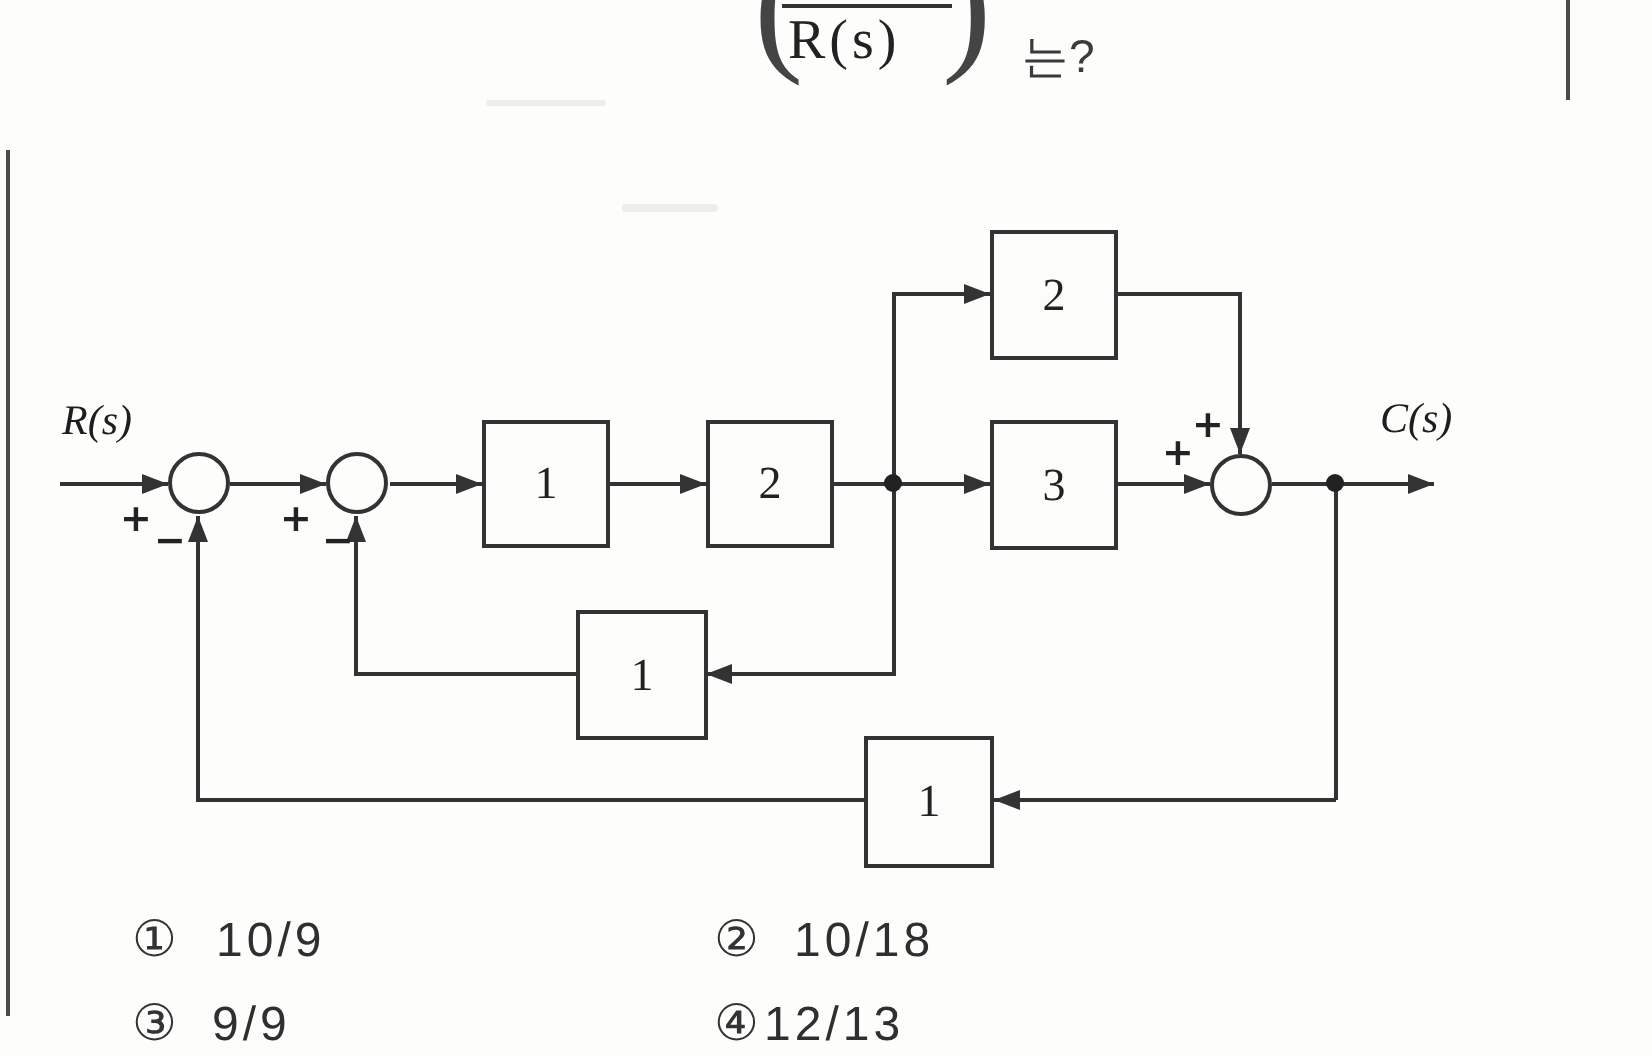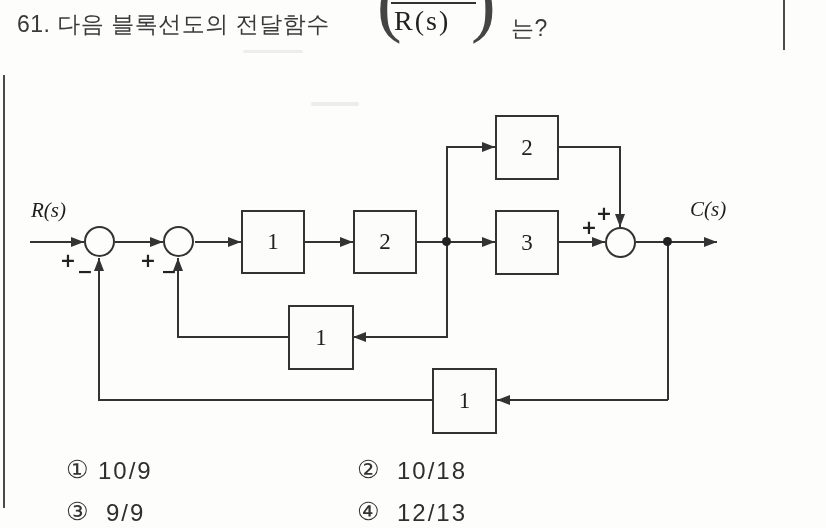--- a/index.html
+++ b/index.html
@@ -68,21 +68,20 @@
 <body>
 
 <div class="page">
 
   <div class="rule" style="left:783px; top:0; width:2px; height:50px;"></div>
   <div class="rule" style="left:3px; top:75px; width:2px; height:433px;"></div>
 
   <div class="smudge" style="left:243px; top:50px; width:60px; height:3px;"></div>
   <div class="smudge" style="left:311px; top:102px; width:48px; height:4px;"></div>
 
-  <div class="qtext" style="left:17px; top:9px;">61. 다음 블록선도의 전달함수</div>
 
   <div class="fraction">
     <span class="paren" style="left:-2px;">(</span>
     <span class="fracbar"></span>
     <span class="fracden">R(s)</span>
     <span class="paren" style="left:92px;">)</span>
   </div>
 
   <div class="qtext" style="left:511px; top:13px;">는?</div>
 
@@ -145,25 +144,25 @@
     <div class="block" style="left:241px; top:210px; width:64px; height:64px;">1</div>
     <div class="block" style="left:353px; top:210px; width:64px; height:64px;">2</div>
     <div class="block" style="left:495px; top:210px; width:64px; height:65px;">3</div>
     <div class="block" style="left:495px; top:115px; width:64px; height:65px;">2</div>
     <div class="block" style="left:288px; top:305px; width:66px; height:65px;">1</div>
     <div class="block" style="left:432px; top:368px; width:65px; height:66px;">1</div>
   </div>
 
   <div>
     <span class="opt-marker" style="left:66px;  top:457px;">①</span>
-    <span class="opt-value" style="left:98px; top:459px;text-align:right;">10/9</span>
+    <span class="opt-value" style="left:108px; top:459px;text-align:right;">10/9</span>
 
     <span class="opt-marker" style="left:357px; top:457px;">②</span>
     <span class="opt-value" style="left:397px; top:459px;">10/18</span>
 
     <span class="opt-marker" style="left:66px;  top:499px;">③</span>
     <span class="opt-value" style="left:106px; top:501px;">9/9</span>
 
     <span class="opt-marker" style="left:357px; top:499px;">④</span>
-    <span class="opt-value" style="left:397px; top:501px;">12/13</span>
+    <span class="opt-value" style="left:382px; top:501px;">12/13</span>
   </div>
 
 </div>
 
 </body></html>

